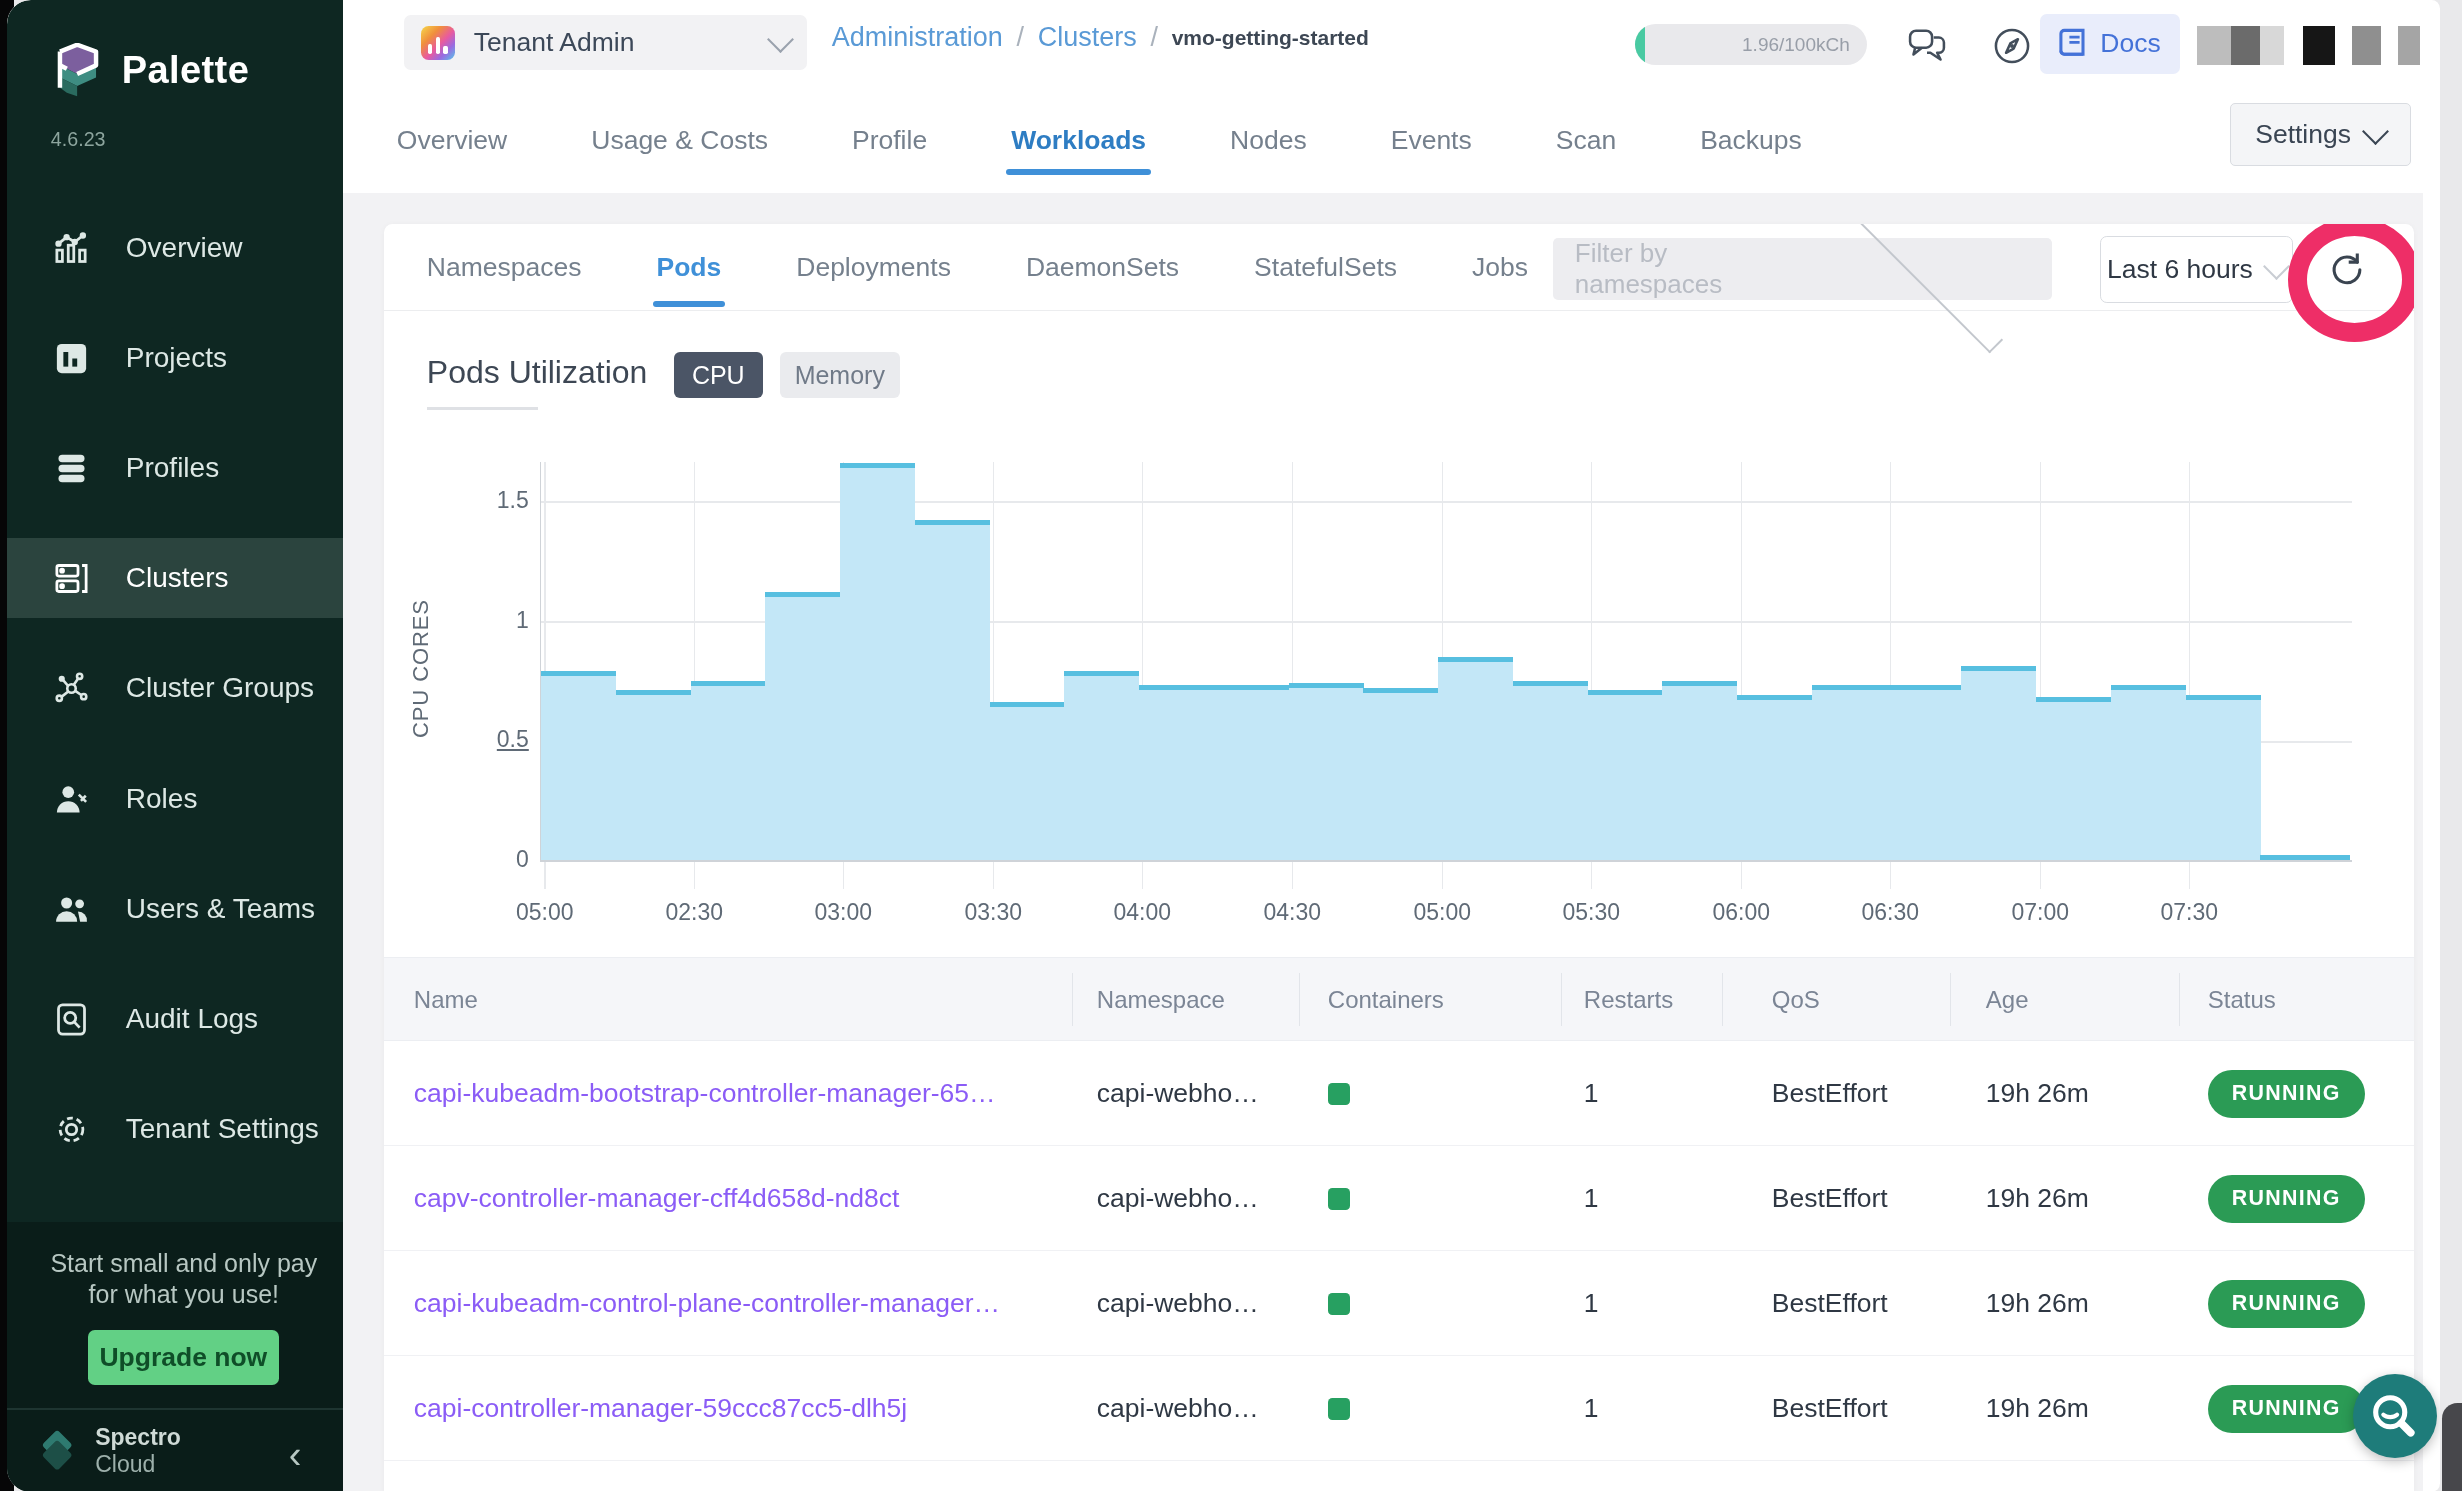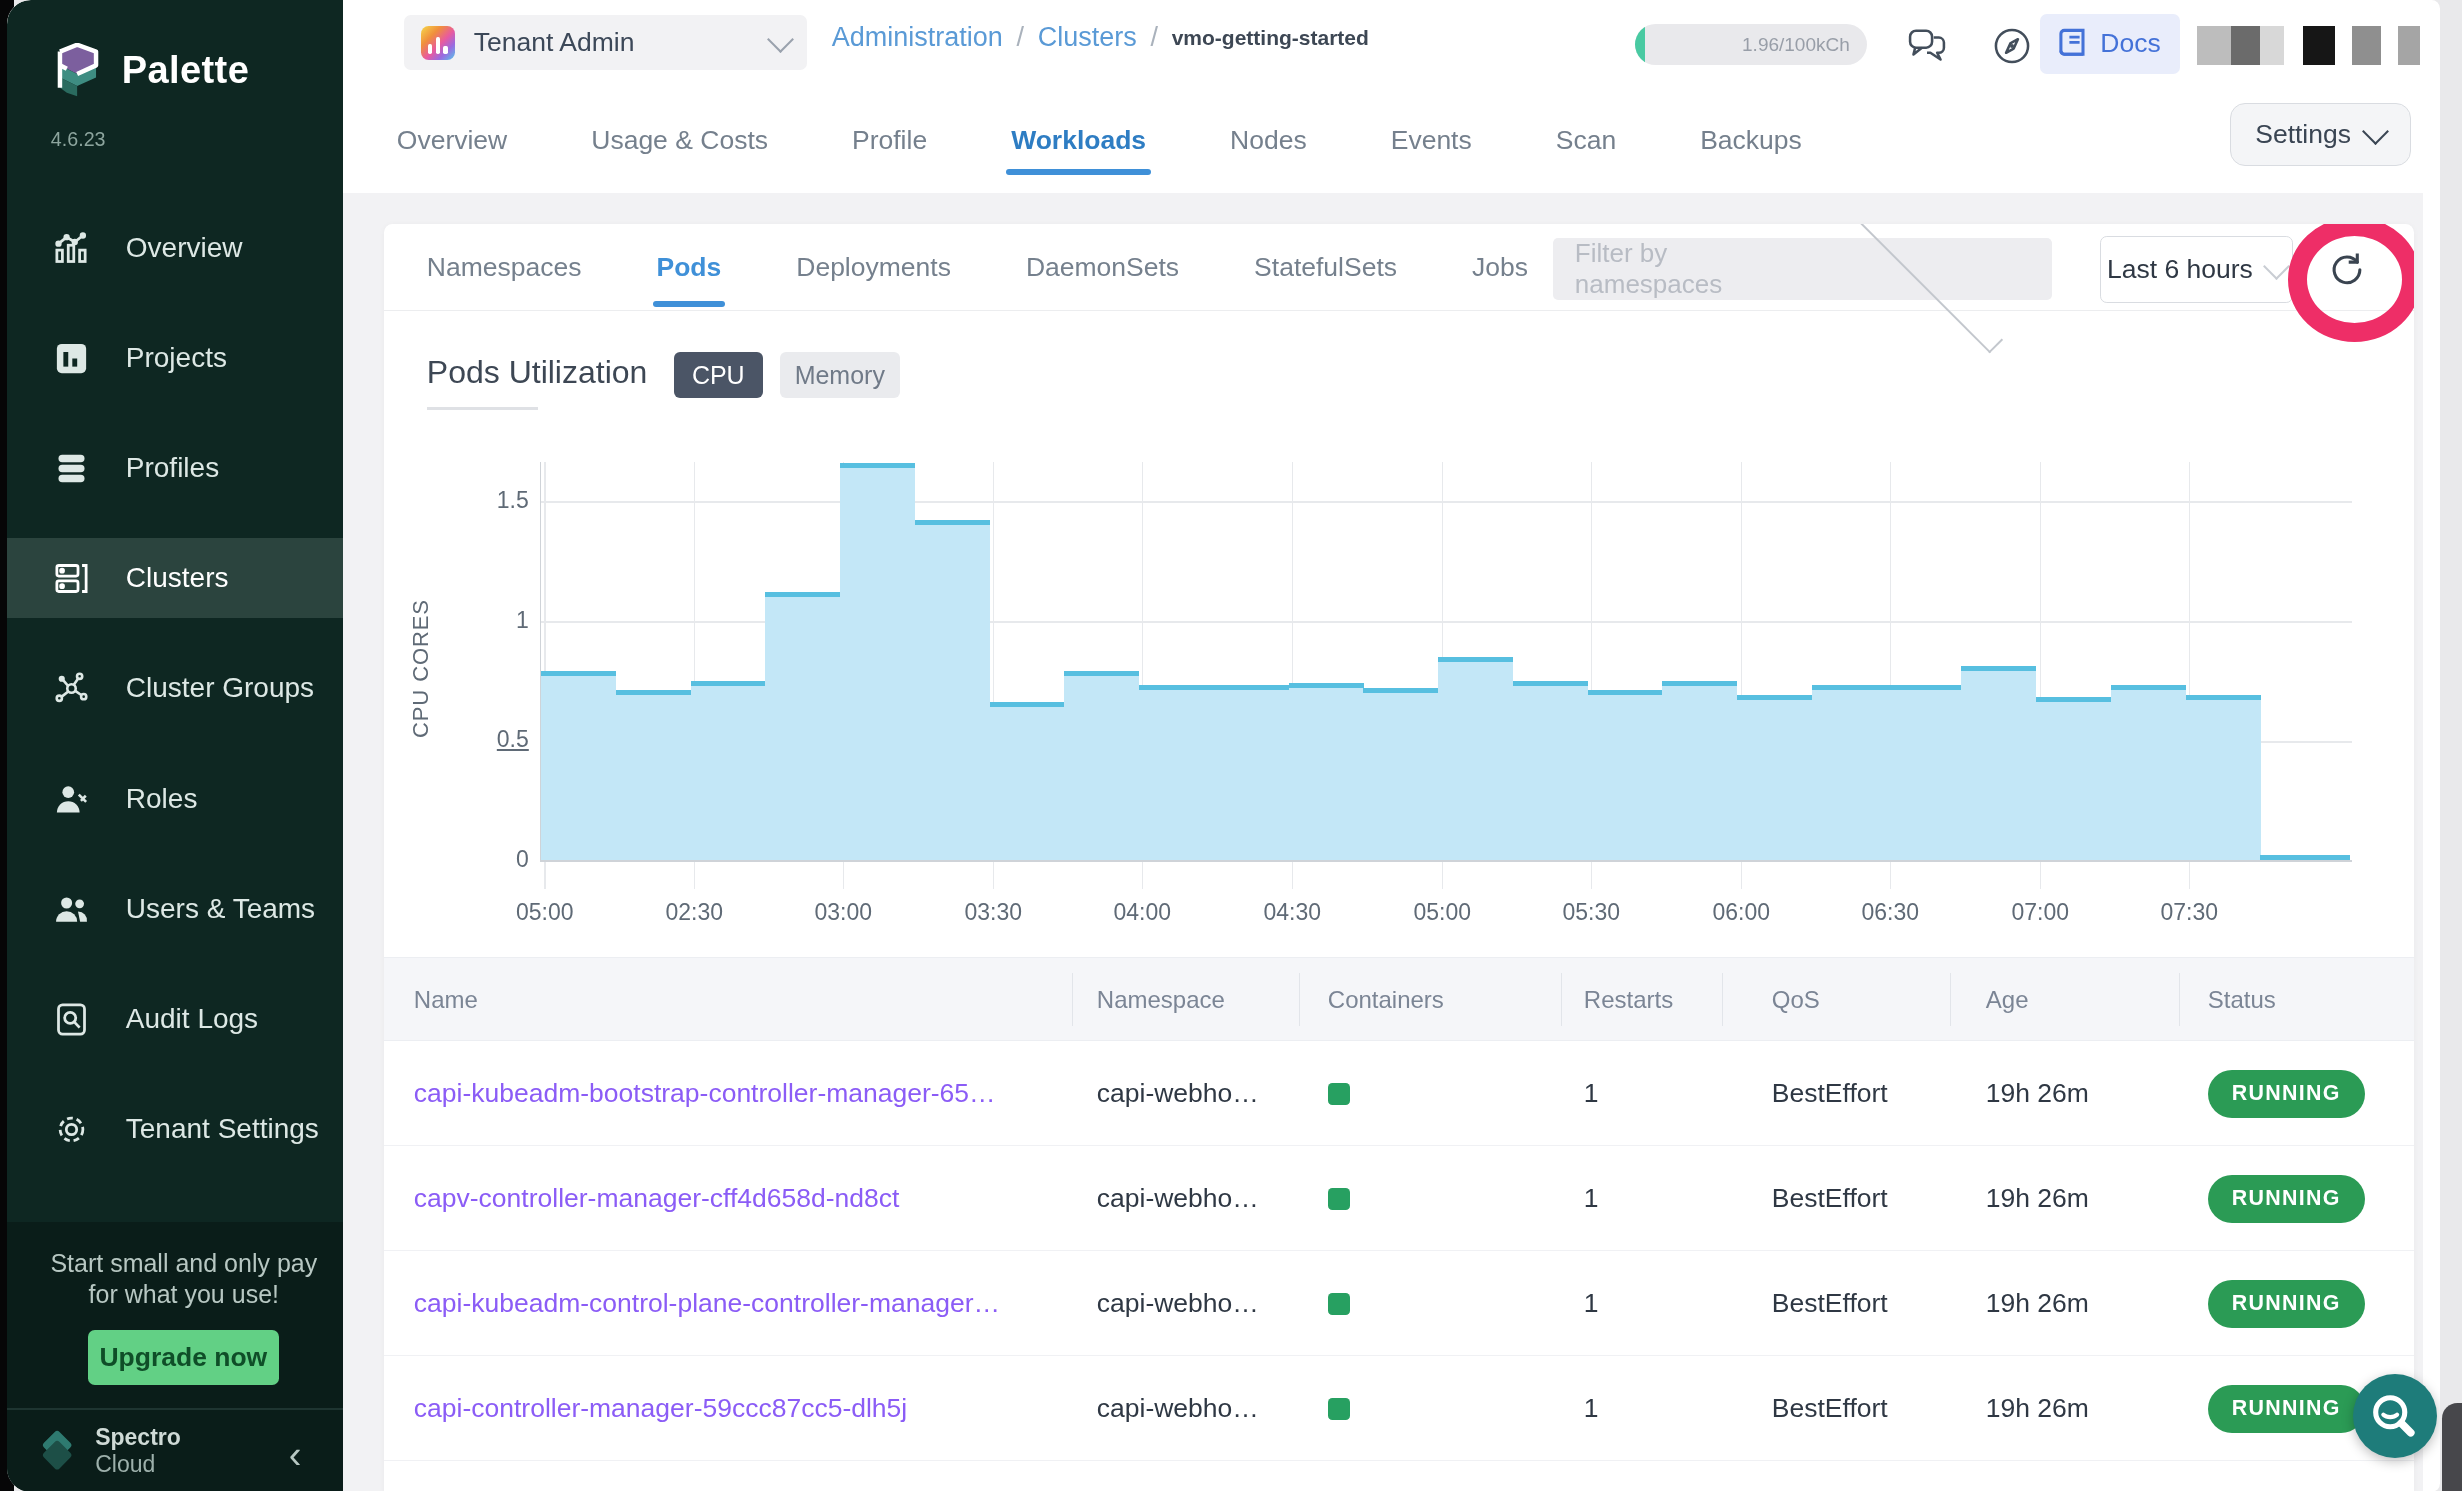--- a/index.html
+++ b/index.html
@@ -63,21 +63,21 @@
   #docs-btn span { color:#4472d8; font-size:26.5px; }
   #redacted { left:1854px; top:26px; height:39px; display:flex; }
 
   
   #tabs { left:54px; top:94px; height:99px; display:flex; gap:84px; align-items:center; }
   .tab { font-size:26.5px; color:#75808d; cursor:pointer; position:relative; padding-bottom:5.1px; }
   .tab.active { color:#2e7dc3; font-weight:bold; }
   .tab.active::after { content:""; position:absolute; left:-5.1px; right:-5.1px; bottom:-13.7px; height:6px;
                        background:#3f90d8; border-radius:3.4px; }
   #settings-btn { left:1887px; top:103px; width:181px; height:63px; background:#f4f5f7; border:1.7px solid #d9dce1;
-                  border-radius:15px; display:flex; align-items:center; justify-content:center; gap:15.4px;
+                  border-radius:5px; display:flex; align-items:center; justify-content:center; gap:15.4px;
                   color:#3a4553; font-size:26.5px; cursor:pointer; }
   #content-bg { left:0; top:193px; width:2080px; height:1299px; background:#f2f2f4; }
 
   
   #card { left:41px; top:224px; width:2030px; height:1268px; background:#ffffff; border-radius:8.5px 8.5px 0 0;
           box-shadow:0 1.7px 6.8px rgba(0,0,0,.04); overflow:hidden; }
   #subtab-row { position:absolute; left:0; top:0; width:2030px; height:87px; border-bottom:1.7px solid #ecedef; }
   #subtabs { position:absolute; left:43px; top:0; height:87px; display:flex; gap:75px; align-items:center; white-space:nowrap; }
   .subtab { font-size:26.5px; color:#75808d; cursor:pointer; position:relative; }
   .subtab.active { color:#3f90d8; font-weight:bold; }

